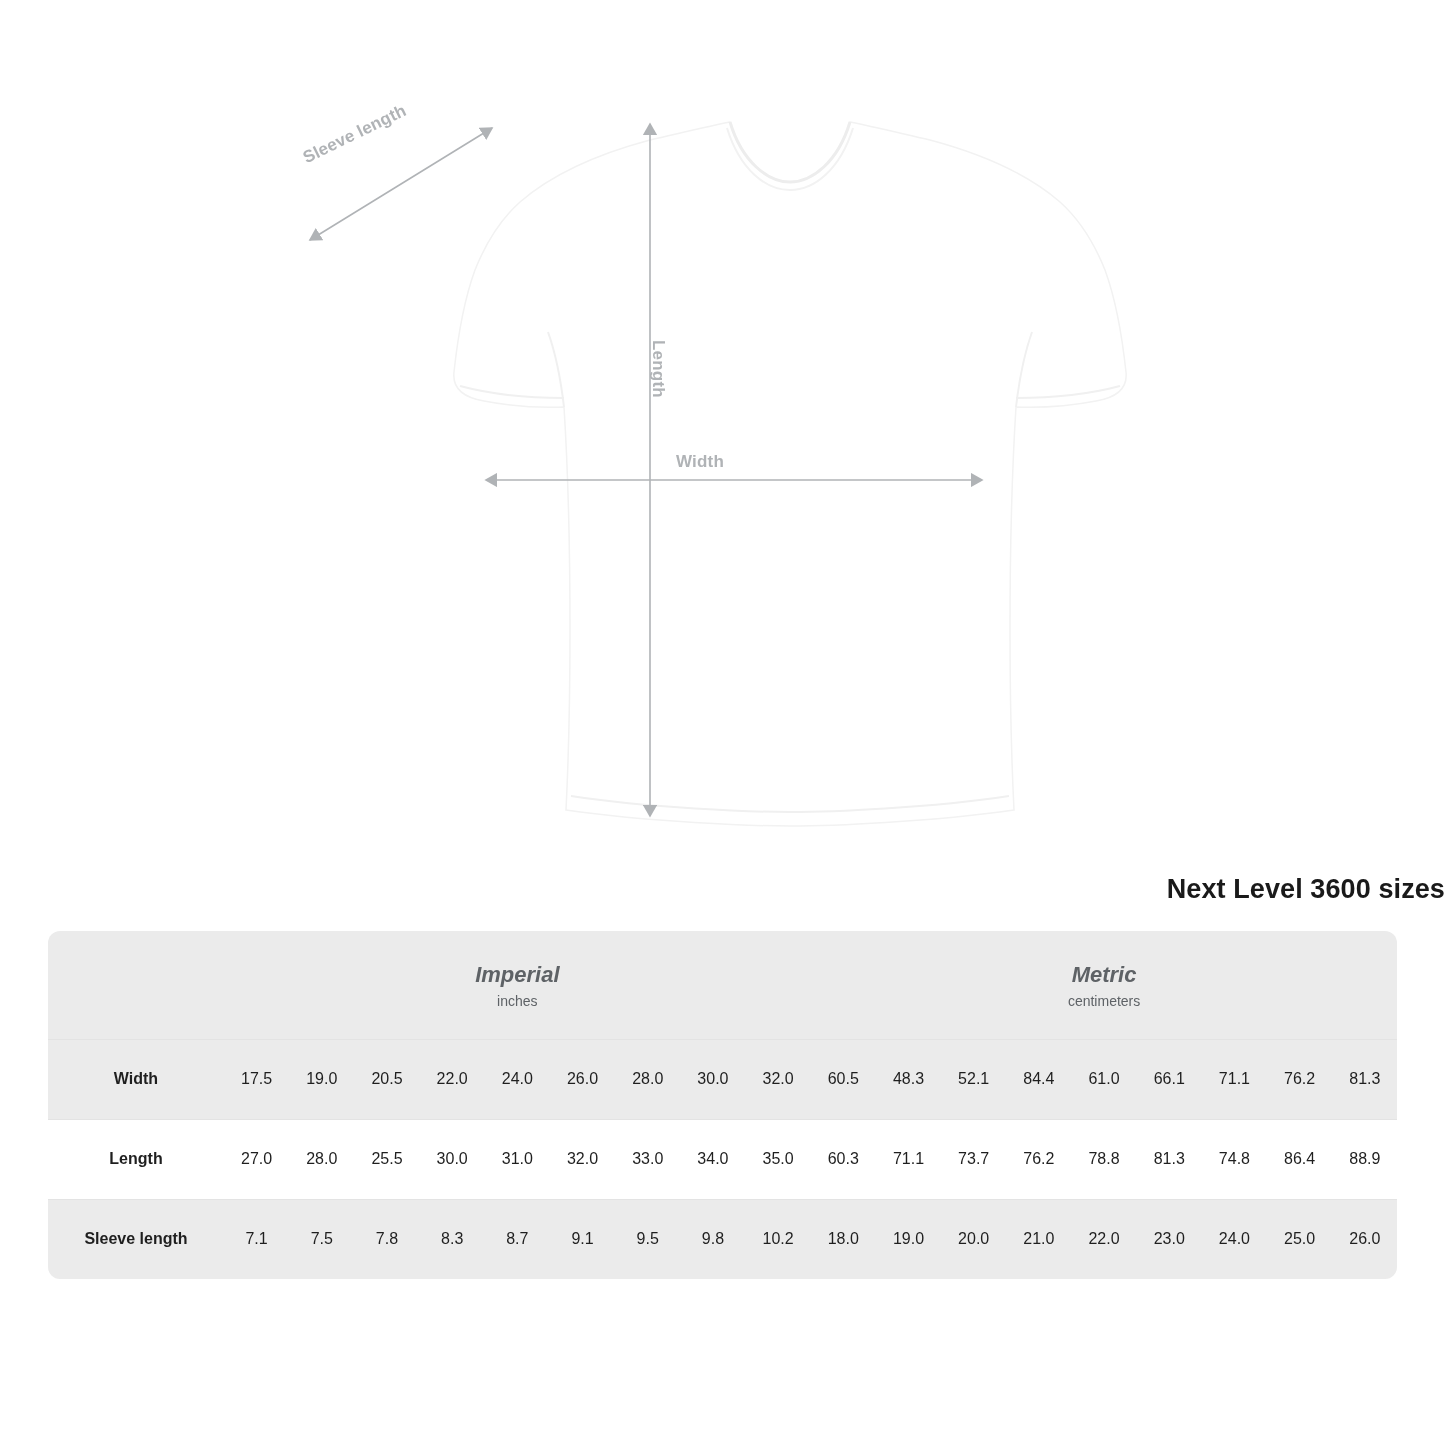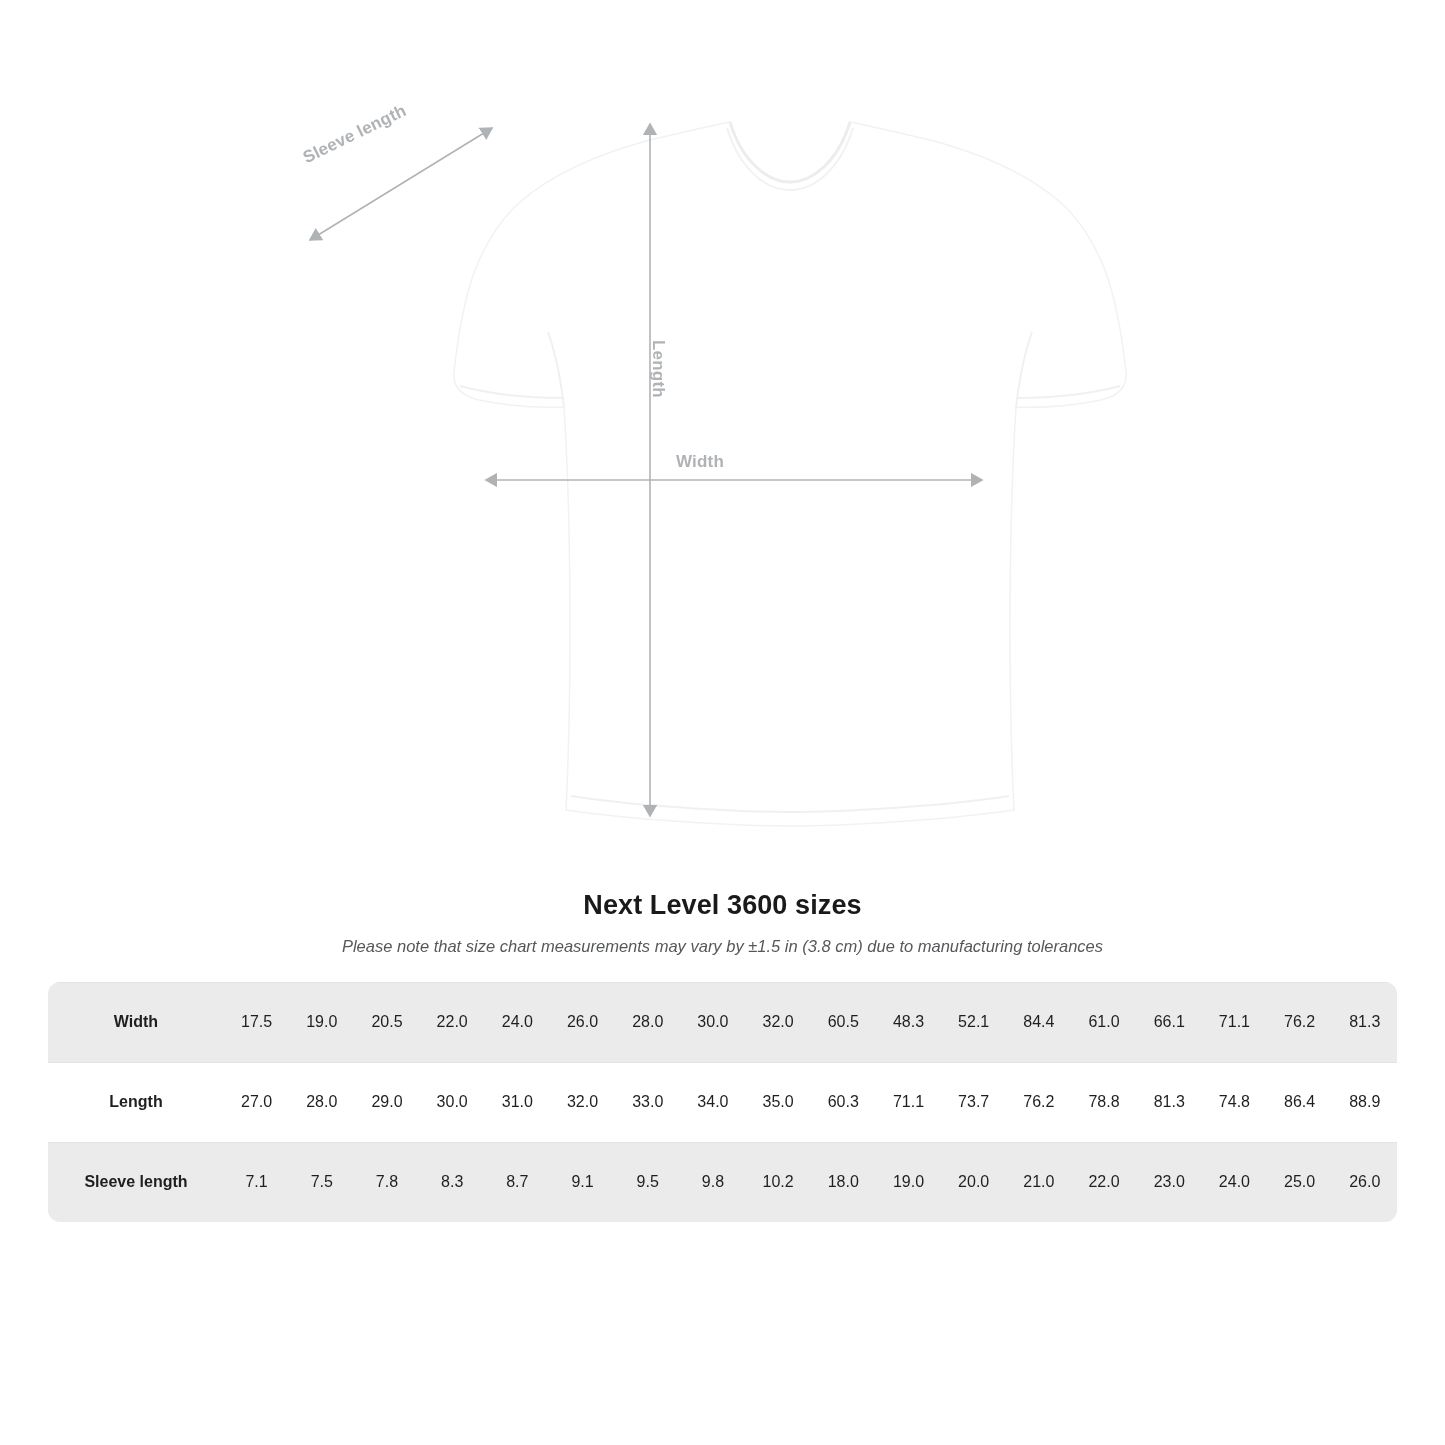--- a/index.html
+++ b/index.html
@@ -58,22 +58,22 @@
     font-size: 17px;
   }
   .width-label {
     left: 676px;
     top: 452px;
     font-size: 17px;
   }
 
   
   .title-block {
-    text-align: center;
-    margin-top: 30px;
+    text-align: right;
+    margin-top: 14px;
   }
   .main-title {
     font-size: 27px;
     font-weight: bold;
     color: #1a1a1a;
     margin: 0;
     letter-spacing: .1px;
   }
   .subtitle {
     font-size: 16.5px;
@@ -194,21 +194,20 @@
       </svg>
     </div>
 
     <div class="ann-label sleeve-label">Sleeve length</div>
     <div class="ann-label length-label">Length</div>
     <div class="ann-label width-label">Width</div>
   </div>
 
   <div class="title-block">
     <h1 class="main-title">Next Level 3600 sizes</h1>
-    <div class="subtitle">Please note that size chart measurements may vary by ±1.5 in (3.8 cm) due to manufacturing tolerances</div>
   </div>
 
   <div class="table-wrap">
     <table class="size-table">
       <colgroup>
         <col class="first-col">
         <col class="data-col">
           <col class="data-col">
           <col class="data-col">
           <col class="data-col">
@@ -222,20 +221,31 @@
           <col class="data-col">
           <col class="data-col">
           <col class="data-col">
         <col class="data-col">
           <col class="data-col">
           <col class="data-col">
           <col class="data-col">
       </colgroup>
       <tbody>
 
+        <tr class="unit-header">
+          <td></td>
+          <td colspan="9">
+            <div class="unit-title">Imperial</div>
+            <div class="unit-sub">inches</div>
+          </td>
+          <td colspan="9">
+            <div class="unit-title">Metric</div>
+            <div class="unit-sub">centimeters</div>
+          </td>
+        </tr>
 
 
         <tr class="row-grey">
           <td class="rowlabel cellborder">Width</td>
           <td class="cellborder">17.5</td>
           <td class="cellborder">19.0</td>
           <td class="cellborder">20.5</td>
           <td class="cellborder">22.0</td>
           <td class="cellborder">24.0</td>
           <td class="cellborder">26.0</td>
@@ -250,21 +260,21 @@
           <td class="cellborder">66.1</td>
           <td class="cellborder">71.1</td>
           <td class="cellborder">76.2</td>
           <td class="cellborder">81.3</td>
         </tr>
 
         <tr class="row-white">
           <td class="rowlabel cellborder">Length</td>
           <td class="cellborder">27.0</td>
           <td class="cellborder">28.0</td>
-          <td class="cellborder">29.0</td>
+          <td class="cellborder">25.5</td>
           <td class="cellborder">30.0</td>
           <td class="cellborder">31.0</td>
           <td class="cellborder">32.0</td>
           <td class="cellborder">33.0</td>
           <td class="cellborder">34.0</td>
           <td class="cellborder">35.0</td>
           <td class="cellborder">60.3</td>
           <td class="cellborder">71.1</td>
           <td class="cellborder">73.7</td>
           <td class="cellborder">76.2</td>

